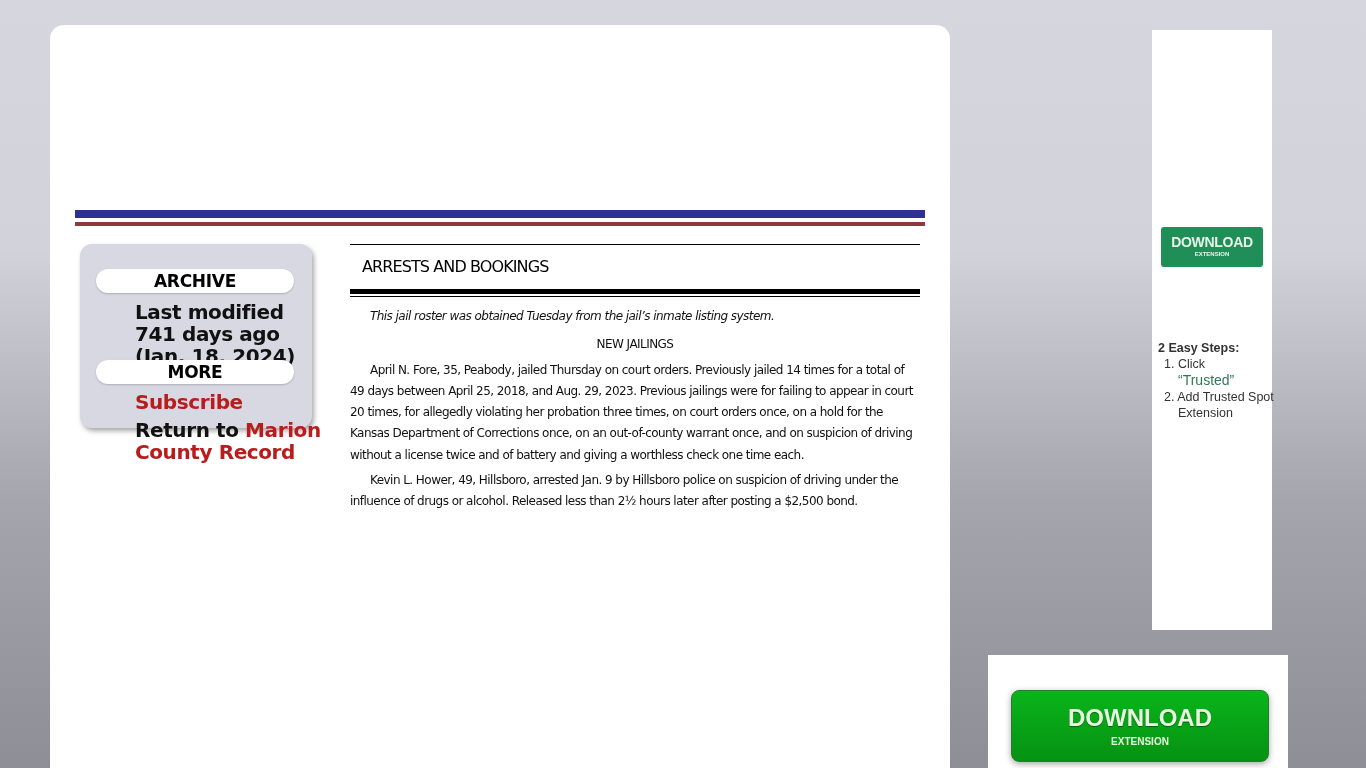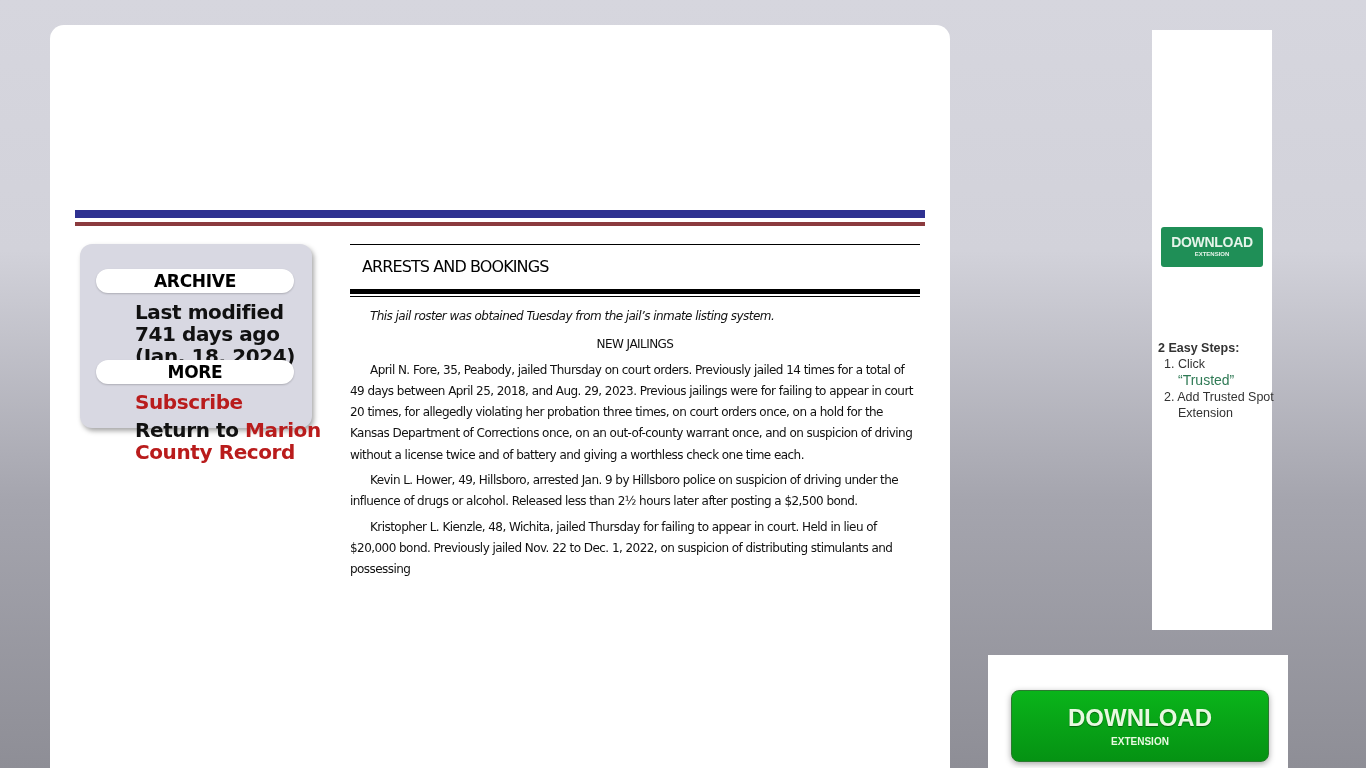--- a/index.html
+++ b/index.html
@@ -88,21 +88,20 @@
 
   <div class="article">
     <div class="top-rule"></div>
     <div class="subhead">ARRESTS AND BOOKINGS</div>
     <div class="thick-rule"></div>
     <div class="thin-rule"></div>
     <div class="body-text intro">This jail roster was obtained Tuesday from the jail’s inmate listing system.</div>
     <div class="body-text section-head">NEW JAILINGS</div>
     <div class="body-text para">April N. Fore, 35, Peabody, jailed Thursday on court orders. Previously jailed 14 times for a total of 49 days between April 25, 2018, and Aug. 29, 2023. Previous jailings were for failing to appear in court 20 times, for allegedly violating her probation three times, on court orders once, on a hold for the Kansas Department of Corrections once, on an out-of-county warrant once, and on suspicion of driving without a license twice and of battery and giving a worthless check one time each.</div>
     <div class="body-text para">Kevin L. Hower, 49, Hillsboro, arrested Jan. 9 by Hillsboro police on suspicion of driving under the influence of drugs or alcohol. Released less than 2½ hours later after posting a $2,500 bond.</div>
-    <div class="body-text para">Kristopher L. Kienzle, 48, Wichita, jailed Thursday for failing to appear in court. Held in lieu of $20,000 bond. Previously jailed Nov. 22 to Dec. 1, 2022, on suspicion of distributing stimulants and possessing</div>
   </div>
 </div>
 
 <div class="ad-right">
   <div class="ad-btn-small">
     <div class="t1">DOWNLOAD</div>
     <div class="t2">EXTENSION</div>
   </div>
   <div class="steps">
     <div class="title">2 Easy Steps:</div>

